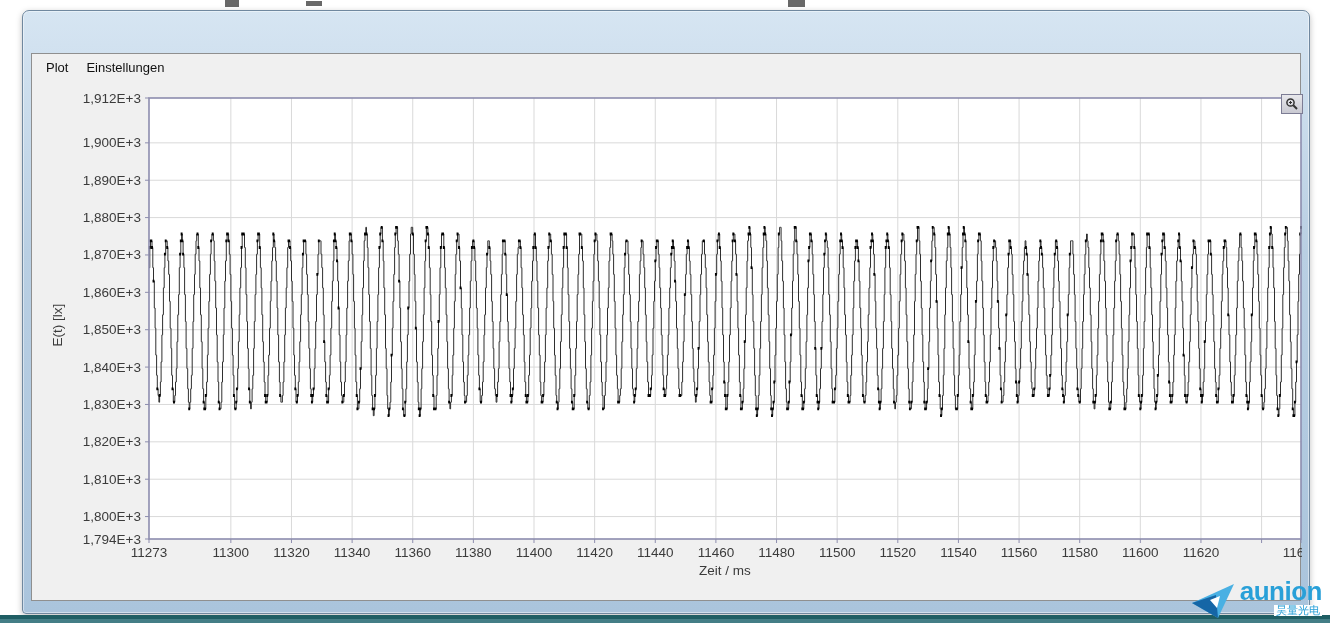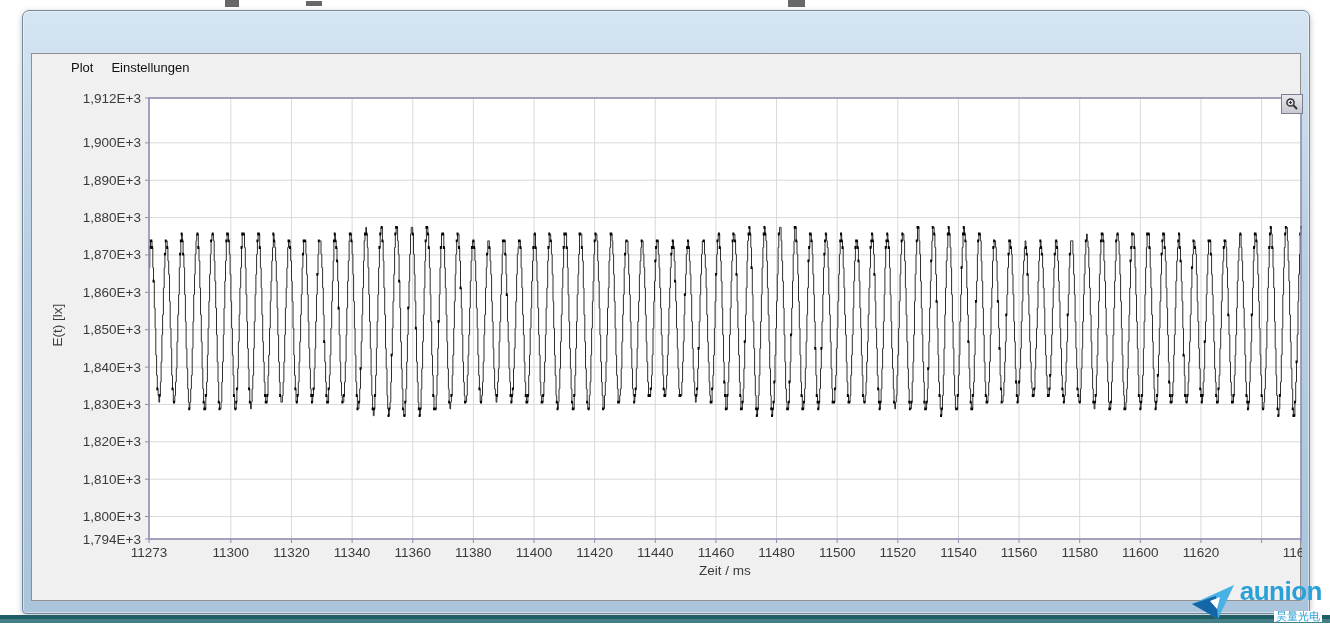--- a/index.html
+++ b/index.html
@@ -42,40 +42,40 @@
   .glyph-min { width:11px; height:3px; background:#fdfdfd; box-shadow:0 1px 1px rgba(0,0,0,.35); }
   .glyph-restore { width:10px; height:8px; border:2px solid #fdfdfd; box-shadow:0 1px 1px rgba(0,0,0,.3); background:transparent; }
 
   
   .client {
     position:absolute; left:8px; right:8px; top:42px; bottom:12px;
     background:#f0f0f0; border:1px solid #8f8f8f;
   }
   .menubar {
     position:absolute; left:0; top:0; right:0; height:26px; background:#f0f0f0;
-    display:flex; align-items:center; padding-left:5px; font-size:13px; color:#111;margin-left:25px;
+    display:flex; align-items:center; padding-left:5px; font-size:13px; color:#111;
   }
   .menu-item { padding:4px 9px; }
 
   #chart-svg { position:absolute; left:0; top:26px; }
 
   
   .plot-zoom-btn {
     position:absolute; left:1249px; top:40px; width:22px; height:20px;
     border:1px solid #7c7c94; background:linear-gradient(#e8e8ec,#c9c9d2);
     display:flex; align-items:center; justify-content:center;
   }
 
   
   .teal-band-dark { position:absolute; left:0; top:615px; width:1330px; height:4px; background:#1f5e64; }
   .teal-band { position:absolute; left:0; top:619px; width:1330px; height:4px; background:#447e86; }
-  .watermark { position:absolute; right:8px; top:578px; display:flex; align-items:center; z-index:5; }
+  .watermark { position:absolute; right:8px; top:578px; display:flex; align-items:flex-start; z-index:5; }
   .wm-text { display:flex; flex-direction:column; align-items:flex-end; line-height:1; }
   .wm-brand { font-size:26px; font-weight:bold; color:#29a0d8; letter-spacing:-.5px; }
-  .wm-cjk { font-size:11px; color:#29a0d8; margin-top:7px; background:#fff; padding:0 2px; }
+  .wm-cjk { font-size:11px; color:#29a0d8; margin-top:1px; background:#fff; padding:0 2px; }
 
   text { font-family:"Liberation Sans", sans-serif; }
 </style>
 </head>
 <body>
 
 <div class="artifact" style="left:225px;top:0;width:14px;height:7px;"></div>
 <div class="artifact" style="left:306px;top:1px;width:16px;height:5px;"></div>
 <div class="artifact" style="left:788px;top:0;width:17px;height:7px;"></div>
 

